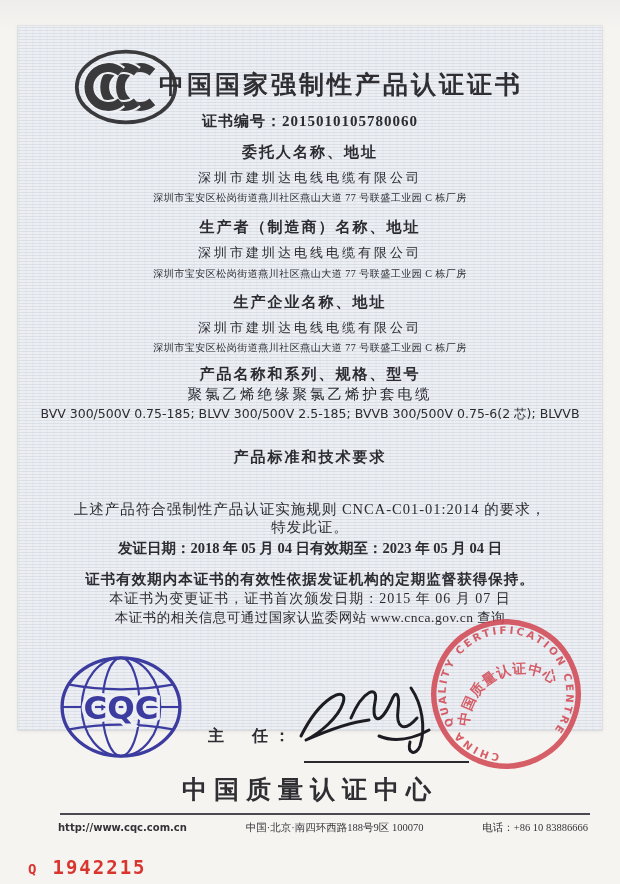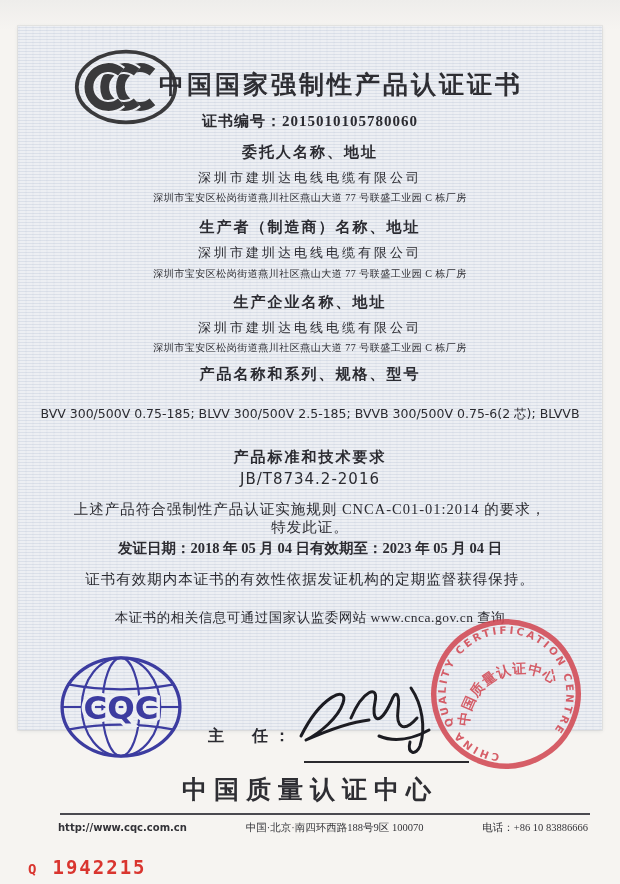--- a/index.html
+++ b/index.html
@@ -31,21 +31,21 @@
   }
   .cert-no { top: 84px; line-height: 22px; font-size: 15px; font-weight: bold; letter-spacing: 1px; }
   .sec-head { font-size: 15px; font-weight: bold; line-height: 20px; letter-spacing: 2px; }
   .company  { font-size: 13px; line-height: 24px; letter-spacing: 3px; }
   .address  { font-size: 10px; line-height: 18px; letter-spacing: 0.5px; }
   .prod-name { font-size: 14.5px; line-height: 20px; letter-spacing: 3px; }
   .models { font-family: "DejaVu Sans", sans-serif; font-size: 12.5px; line-height: 17px; color: #2b2b30; }
   .std-value { font-family: "DejaVu Sans", sans-serif; font-size: 15px; line-height: 20px; letter-spacing: 1px; }
   .statement { font-size: 14.5px; font-weight: normal; line-height: 19px; letter-spacing: 1px; }
   .dates-row { top: 512px; line-height: 20px; font-size: 14.5px; font-weight: bold; display: flex; justify-content: center; }
-  .note-strong { font-size: 14.5px; font-weight: normal; letter-spacing: 1px; line-height: 20px; }
+  .note-strong { font-size: 14.5px; font-weight: bold; letter-spacing: 1px; line-height: 20px; }
   .note { font-size: 14px; line-height: 19px; letter-spacing: 1px; }
   .note-small { font-size: 13.5px; line-height: 18px; letter-spacing: 0.5px; }
   .ccc-logo { position: absolute; left: 54px; top: 22px; }
   .cqc-logo { position: absolute; left: 39px; top: 627px; }
   .seal { position: absolute; left: 409px; top: 589px; }
   .director-block { position: absolute; left: 190px; top: 640px; width: 265px; height: 100px; }
   .director-label { position: absolute; left: 0; top: 60px; font-size: 16px; letter-spacing: 6px; font-weight: bold; color: #2b2b31; }
   .sig-underline { position: absolute; left: 96px; right: 4px; top: 95px; border-bottom: 2px solid #2a2a2e; }
   .signature-svg { position: absolute; left: 85px; top: 10px; }
   .org-title {
@@ -92,34 +92,35 @@
 
     <div class="line sec-head" style="top:191px">生产者（制造商）名称、地址</div>
     <div class="line company" style="top:215px">深圳市建圳达电线电缆有限公司</div>
     <div class="line address" style="top:239px">深圳市宝安区松岗街道燕川社区燕山大道 77 号联盛工业园 C 栋厂房</div>
 
     <div class="line sec-head" style="top:266px">生产企业名称、地址</div>
     <div class="line company" style="top:290px">深圳市建圳达电线电缆有限公司</div>
     <div class="line address" style="top:313px">深圳市宝安区松岗街道燕川社区燕山大道 77 号联盛工业园 C 栋厂房</div>
 
     <div class="line sec-head" style="top:338px">产品名称和系列、规格、型号</div>
+    <div class="line prod-name" style="top:358px">聚氯乙烯绝缘聚氯乙烯护套电缆</div>
     <div class="line models" style="top:379px">BVV 300/500V 0.75-185; BLVV 300/500V 2.5-185; BVVB 300/500V 0.75-6(2 芯); BLVVB</div>
 
     <div class="line sec-head" style="top:421px">产品标准和技术要求</div>
-    <div class="line std-value" style="top:443px">JB/T8734.2-2016</div>
 
     <div class="line statement" style="top:474px">上述产品符合强制性产品认证实施规则 CNCA-C01-01:2014 的要求，</div>
     <div class="line statement" style="top:492px">特发此证。</div>
 
     <div class="line dates-row">
       <span>发证日期：2018 年 05 月 04 日</span>
       <span>有效期至：2023 年 05 月 04 日</span>
     </div>
 
     <div class="line note-strong" style="top:543px">证书有效期内本证书的有效性依据发证机构的定期监督获得保持。</div>
+    <div class="line note" style="top:563px">本证书为变更证书，证书首次颁发日期：2015 年 06 月 07 日</div>
     <div class="line note-small" style="top:583px">本证书的相关信息可通过国家认监委网站 www.cnca.gov.cn 查询</div>
 
     <svg class="cqc-logo" viewBox="0 0 130 110" width="128" height="108" aria-hidden="true">
       <g stroke="#3c3ca0" fill="none">
         <ellipse cx="65" cy="55" rx="60" ry="50" stroke-width="3.4"></ellipse>
         <ellipse cx="65" cy="55" rx="40" ry="50" stroke-width="2.2"></ellipse>
         <ellipse cx="65" cy="55" rx="19" ry="50" stroke-width="2.2"></ellipse>
         <path d="M 11 32 Q 65 42 119 32" stroke-width="2.2"></path>
         <path d="M 11 78 Q 65 68 119 78" stroke-width="2.2"></path>
         <line x1="5" y1="55" x2="125" y2="55" stroke-width="2.2"></line>

